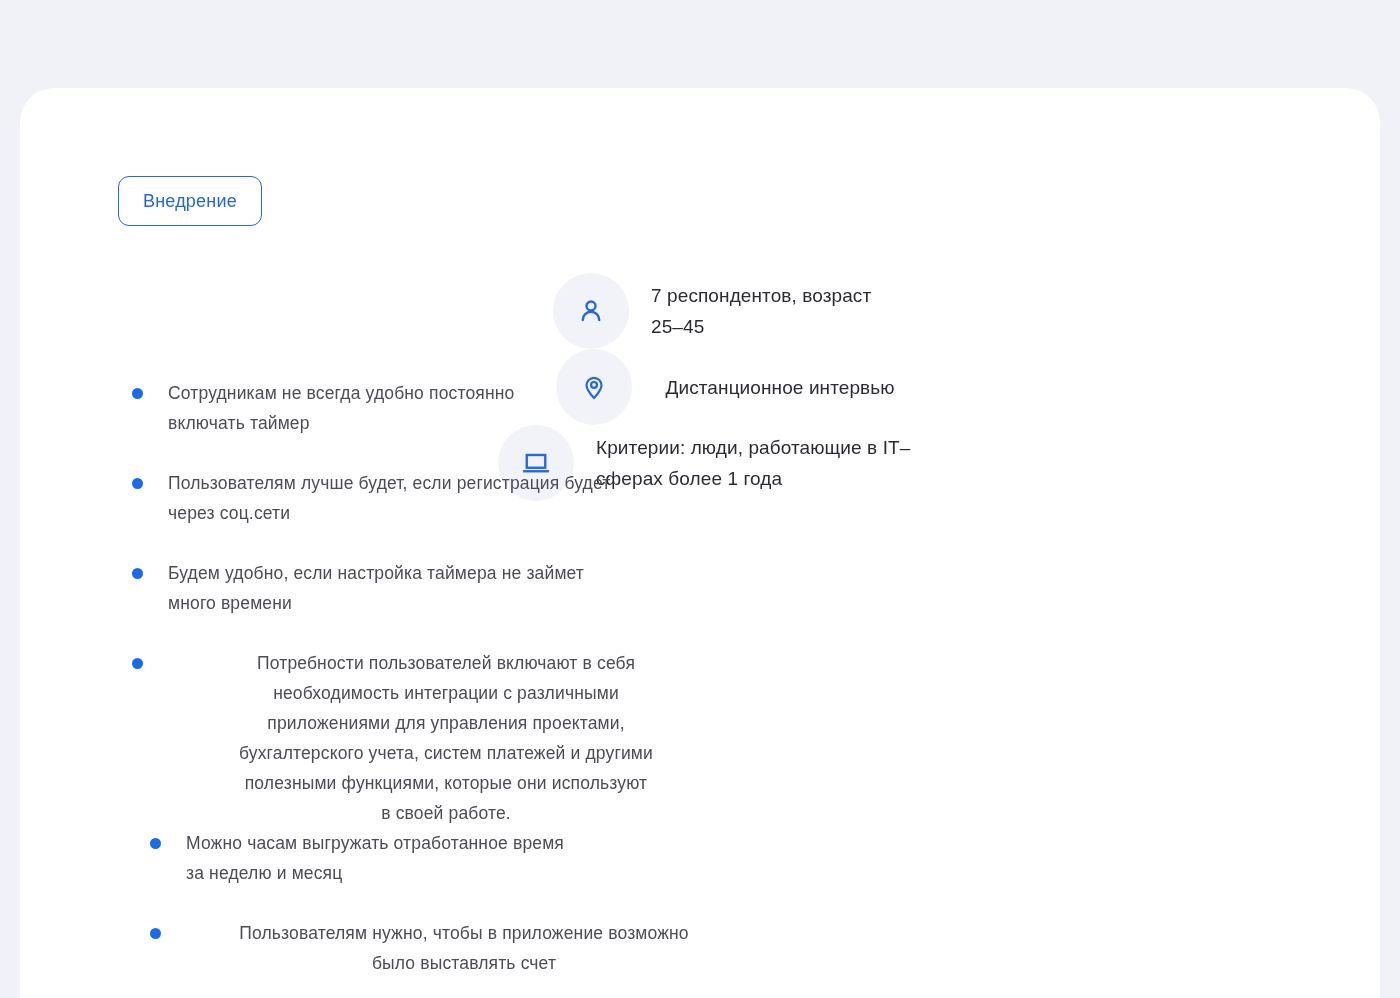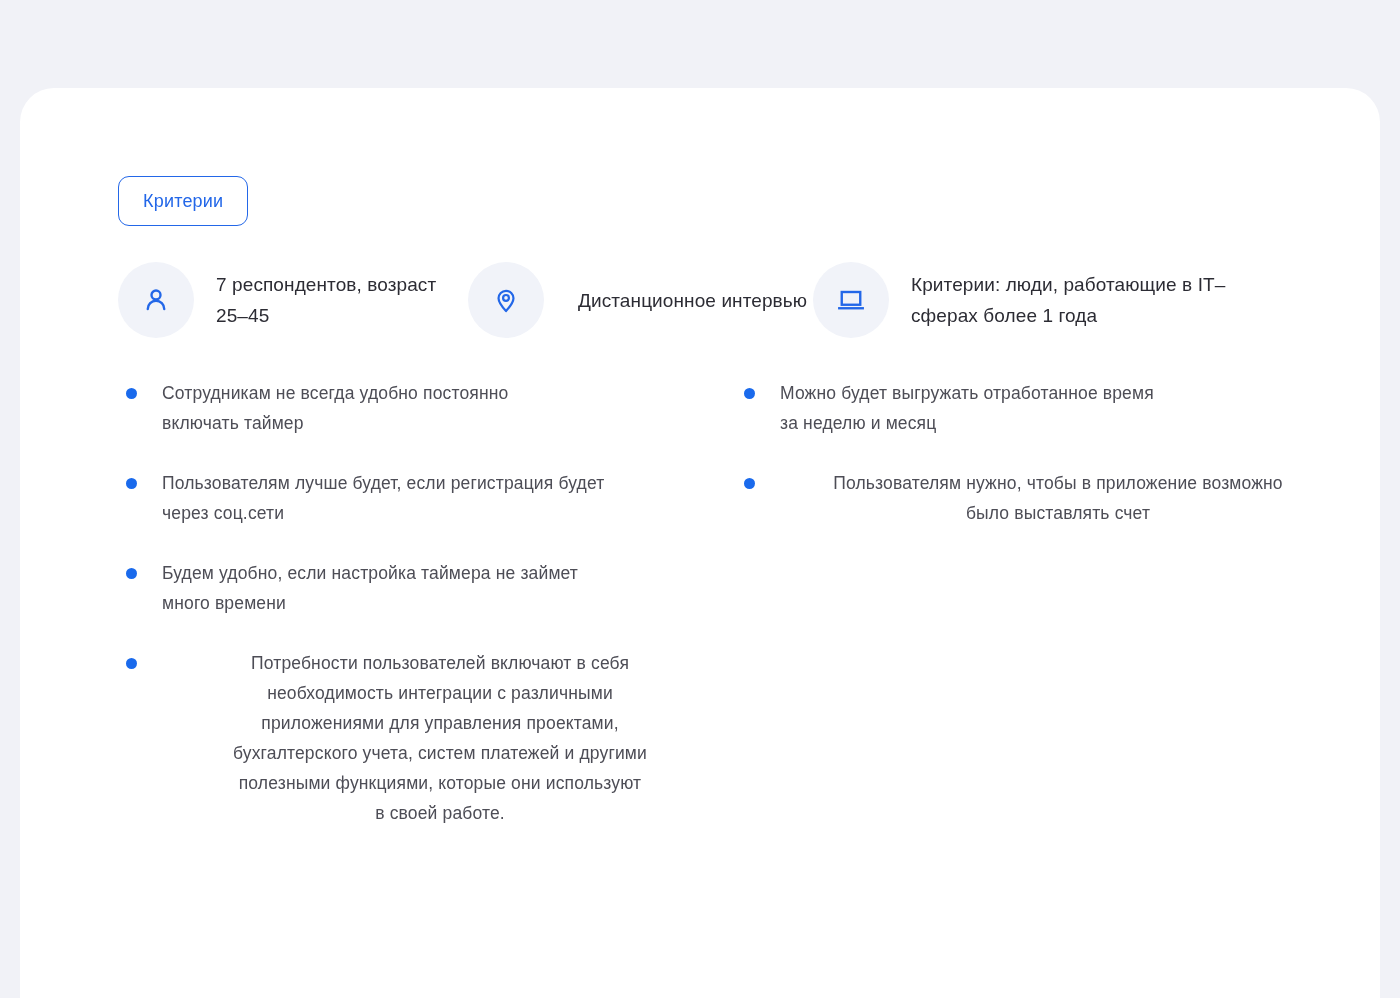--- a/index.html
+++ b/index.html
@@ -48,24 +48,25 @@
     font-weight: 400;
     letter-spacing: 0.2px;
     cursor: pointer;
     white-space: nowrap;
   }
 
   
   .info-row {
     position: absolute;
     left: 98px;
-    top: 174px;
+    top: 185px;
     width: 1220px;
     display: flex;
     align-items: center;
+    flex-direction: column;
   }
   .info-item {
     display: flex;
     align-items: center;
     gap: 22px;
   }
   .info-item.i0 { width: 350px; }
   .info-item.i1 { width: 345px; gap: 34px; }
   .info-item.i2 { width: 460px; }
 
@@ -85,25 +86,26 @@
     font-size: 19px;
     line-height: 31px;
     color: #2c2c34;
     font-weight: 400;
     letter-spacing: 0.1px;
   }
 
   
   .columns {
     position: absolute;
-    left: 98px;
+    left: 104px;
     top: 290px;
     width: 1230px;
     display: flex;
     align-items: flex-start;
+    flex-direction: column;
   }
   .col-left  { width: 600px; }
   .col-right { width: 600px; margin-left: 18px; }
 
   .bullet {
     position: relative;
     padding-left: 44px;
     margin-bottom: 30px;
   }
   .bullet:last-child { margin-bottom: 0; text-align: center; }
@@ -126,21 +128,21 @@
     letter-spacing: 0.15px;
     white-space: pre-line;
   }
 </style>
 </head>
 <body>
 
 <div class="page">
   <div class="card">
 
-    <button class="chip">Критерии</button>
+    <button class="chip">Внедрение</button>
 
     <div class="info-row">
 
       <div class="info-item i0">
         <span class="circle-icon">
           <svg width="30" height="30" viewBox="0 0 24 24" fill="none" stroke="#2367e8" stroke-width="1.9" stroke-linecap="round" stroke-linejoin="round">
             <circle cx="12" cy="8" r="3.6"></circle>
             <path d="M5.4 19.2a6.6 6.6 0 0 1 13.2 0"></path>
           </svg>
         </span>
@@ -197,21 +199,21 @@
 приложениями для управления проектами,
 бухгалтерского учета, систем платежей и другими
 полезными функциями, которые они используют
 в своей работе.</span>
         </div>
       </div>
 
       <div class="col-right">
         <div class="bullet">
           <span class="dot"></span>
-          <span class="txt">Можно будет выгружать отработанное время
+          <span class="txt">Можно часам выгружать отработанное время
 за неделю и месяц</span>
         </div>
         <div class="bullet">
           <span class="dot"></span>
           <span class="txt">Пользователям нужно, чтобы в приложение возможно
 было выставлять счет</span>
         </div>
       </div>
 
     </div>

